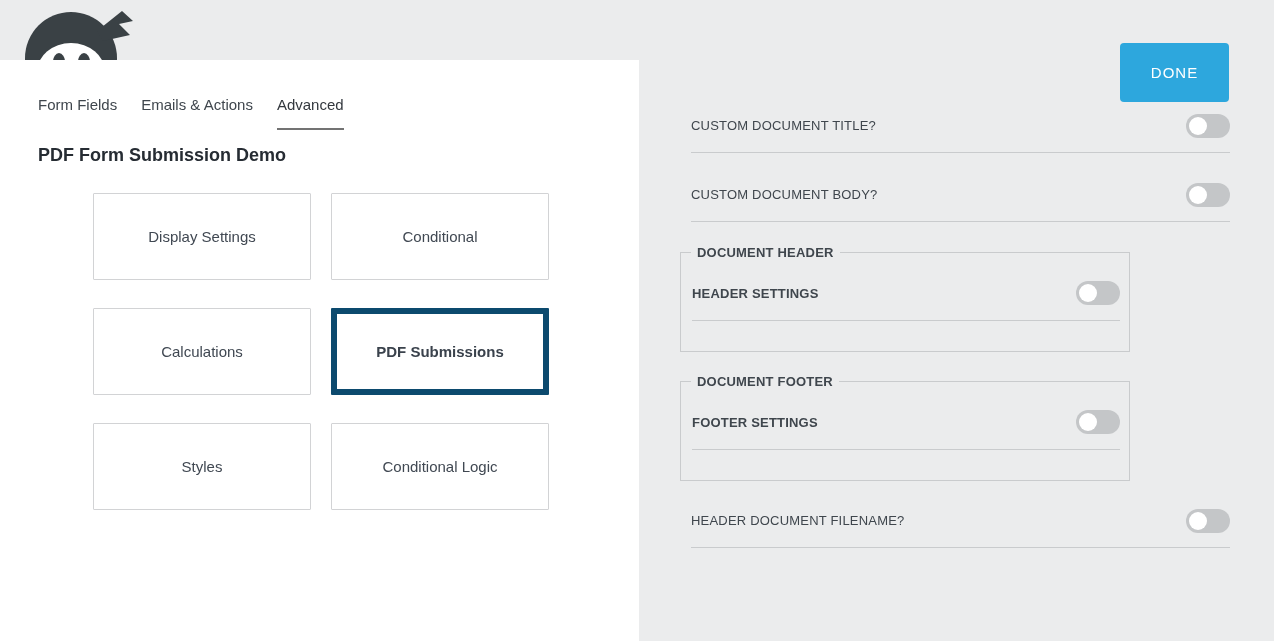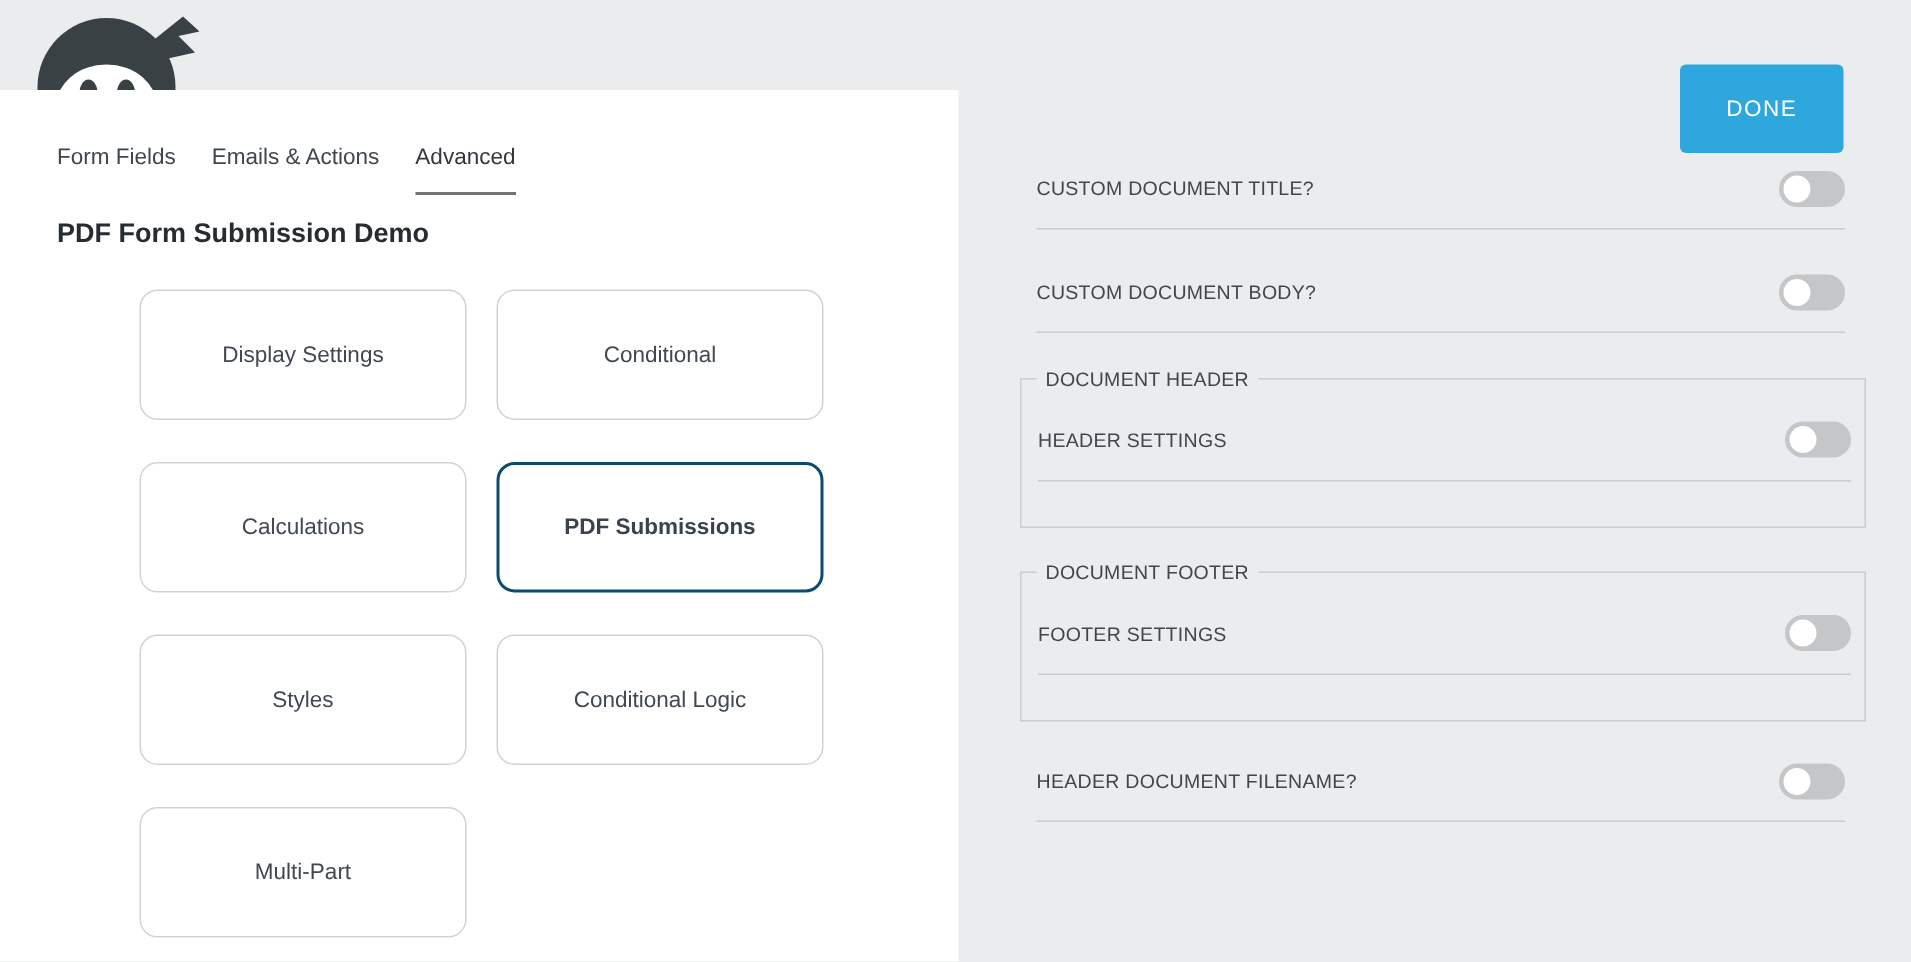--- a/index.html
+++ b/index.html
@@ -42,27 +42,27 @@
     position: absolute; left: 93px; top: 193px;
     width: 456px;
     display: grid;
     grid-template-columns: 218px 218px;
     column-gap: 20px; row-gap: 28px;
   }
   .menu-btn {
     width: 218px; height: 87px;
     background: #ffffff;
     border: 1px solid #d2d3d5;
-    border-radius: 12px;
+    border-radius: 1px;
     display: flex; align-items: center; justify-content: center;
     font-size: 15px; color: #404852;
     cursor: pointer;
   }
   .menu-btn.active {
-    border: 2px solid #0c4a6e;
+    border: 6px solid #0c4a6e;
     font-weight: 700;
     color: #3a424c;
   }
 
   
   .done-btn {
     position: absolute; left: 1120px; top: 43px; width: 109px; height: 59px;
     background: #2da7dd; color: #ffffff;
     border: none; border-radius: 4px;
     font-family: "Liberation Sans", sans-serif;
@@ -78,22 +78,23 @@
   }
   .row-title    { top: 99px; }
   .row-body     { top: 168px; }
   .row-filename { top: 494px; }
 
   .setting-label {
     font-size: 13px; color: #3f464d; letter-spacing: 0.2px;
   }
 
   .group-box {
-    position: absolute; left: 680px; width: 564px; height: 100px;
+    position: absolute; left: 680px; width: 450px; height: 100px;
     border: 1px solid #c9cbcd;
+    font-weight: bold;
   }
   .group-header { top: 252px; }
   .group-footer { top: 381px; }
   .group-legend {
     position: absolute; left: 10px; top: -8px;
     background: #ebeced; padding: 0 6px;
     font-size: 13px; color: #3f464d; letter-spacing: 0.2px;
     white-space: nowrap;
   }
   .group-row {
@@ -139,21 +140,20 @@
 
   <div class="form-title">PDF Form Submission Demo</div>
 
   <div class="menu-grid">
     <div class="menu-btn">Display Settings</div>
     <div class="menu-btn">Conditional</div>
     <div class="menu-btn">Calculations</div>
     <div class="menu-btn active">PDF Submissions</div>
     <div class="menu-btn">Styles</div>
     <div class="menu-btn">Conditional Logic</div>
-    <div class="menu-btn">Multi-Part</div>
   </div>
 
   <button class="done-btn">DONE</button>
 
   <div class="setting-row row-title">
     <span class="setting-label">CUSTOM DOCUMENT TITLE?</span>
     <div class="toggle">
         <div class="knob"></div>
       </div>
   </div>

